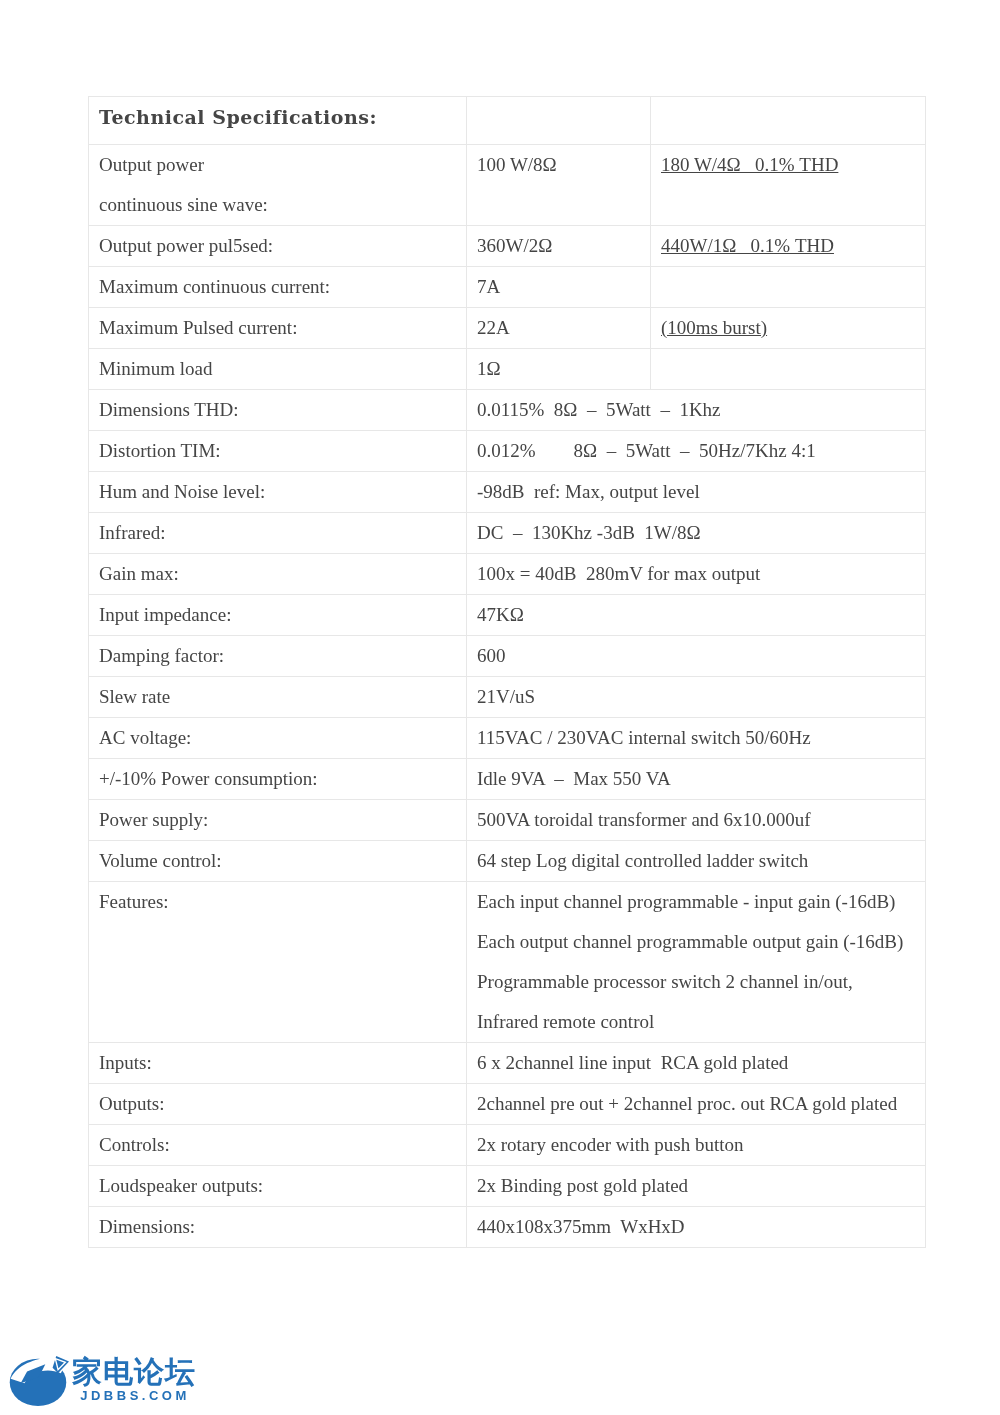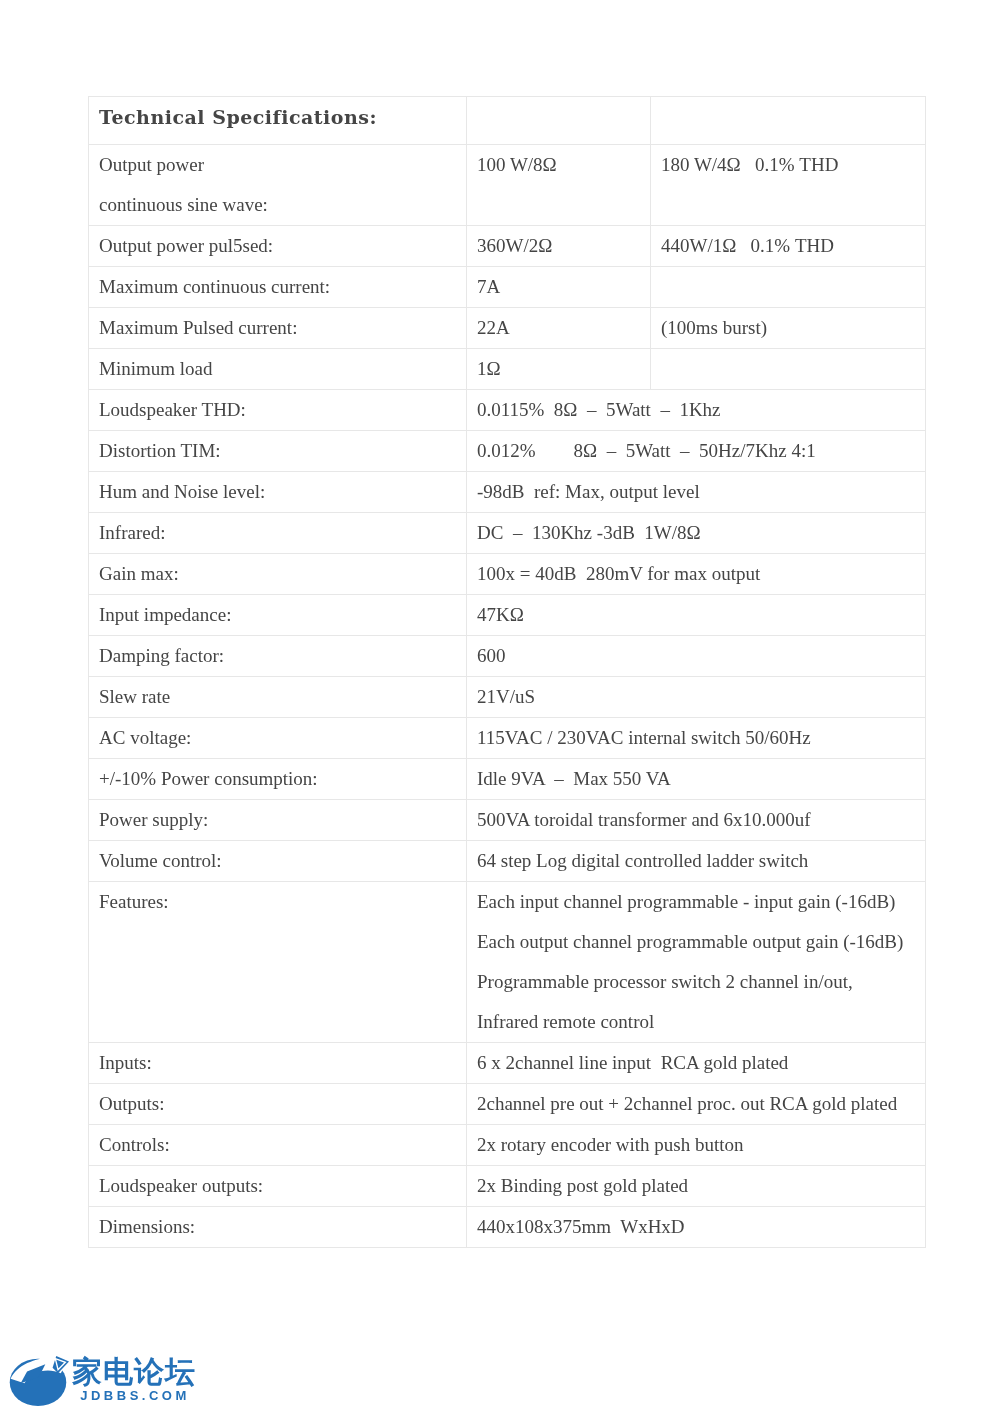--- a/index.html
+++ b/index.html
@@ -36,21 +36,21 @@
   td.title-cell {
     font-family: "DejaVu Serif", serif;
     font-weight: bold;
     font-size: 21px;
     color: #1b1b1b;
     line-height: 47px;
     letter-spacing: 0.5px;
   }
   tr.title-row td { height: 47px; }
   td.value-cell { padding-left: 11px; }
-  td.note-cell  { padding-left: 30px; }
+  td.note-cell  { padding-left: 30px; text-decoration: underline; }
 
   .watermark {
     position: absolute;
     left: 7px;
     top: 1353px;
     display: flex;
     align-items: flex-start;
   }
   .wm-icon { display: block; }
   .wm-text { margin-left: 3px; padding-top: 2px; }
@@ -111,21 +111,21 @@
           <td class="label-cell">Maximum Pulsed current:</td>
           <td class="value-cell">22A</td>
           <td class="note-cell">(100ms burst)</td>
         </tr>
         <tr>
           <td class="label-cell">Minimum load</td>
           <td class="value-cell">1Ω</td>
           <td class="note-cell"></td>
         </tr>
         <tr>
-          <td class="label-cell">Loudspeaker THD:</td>
+          <td class="label-cell">Dimensions THD:</td>
           <td class="value-cell" colspan="2">0.0115%  8Ω  –  5Watt  –  1Khz</td>
         </tr>
         <tr>
           <td class="label-cell">Distortion TIM:</td>
           <td class="value-cell" colspan="2">0.012%        8Ω  –  5Watt  –  50Hz/7Khz 4:1</td>
         </tr>
         <tr>
           <td class="label-cell">Hum and Noise level:</td>
           <td class="value-cell" colspan="2">-98dB  ref: Max, output level</td>
         </tr>

